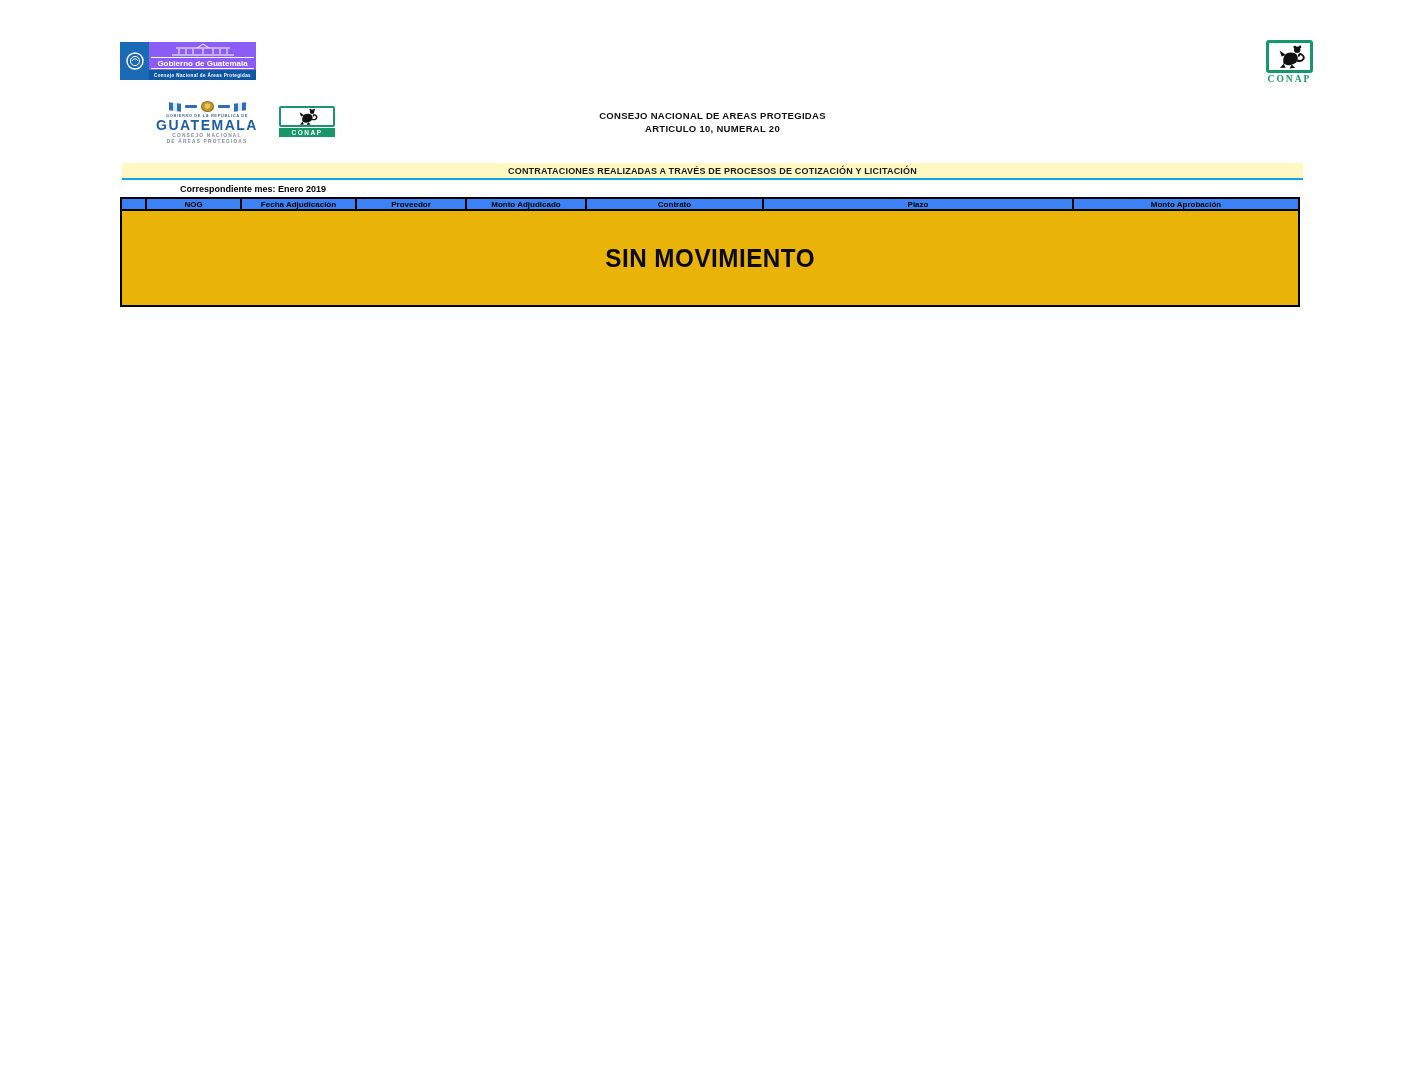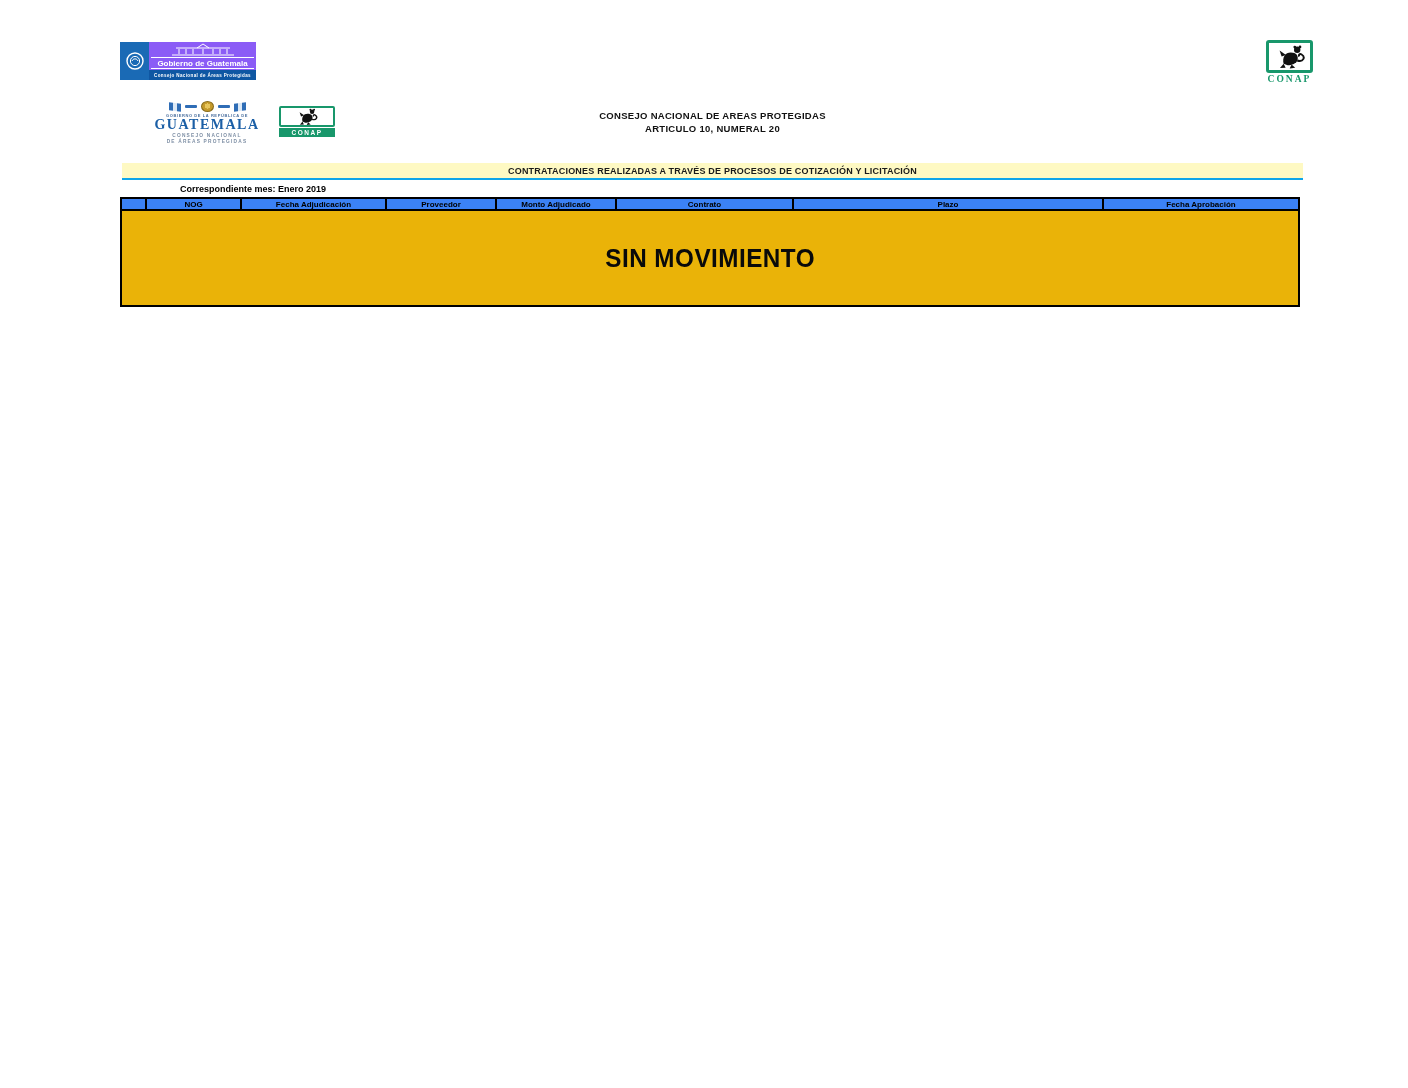--- a/index.html
+++ b/index.html
@@ -49,21 +49,21 @@
   .gt-flag.left { transform:skewY(7deg); }
   .gt-flag.right { transform:skewY(-7deg); }
   .gt-dash { width:12px; height:3px; background:#2f6db6; border-radius:1px; display:inline-block; }
   .gt-seal {
     width:13px; height:11px; border-radius:50%;
     background:radial-gradient(circle at 50% 45%, #e7c65c 0 35%, #c49a2c 36% 70%, #9a7a1e 71%);
     border:1px solid #8a6d1a; display:inline-block;
   }
   .gt-overline { font-size:4px; color:#4a6f9e; font-weight:bold; letter-spacing:0.6px; margin-top:1px; white-space:nowrap; }
   .gt-title {
-    font-family:Liberation Serif, serif; font-weight:bold; font-size:14px;
+    font-family:Liberation Sans, sans-serif; font-weight:bold; font-size:14px;
     color:#1b5fa6; letter-spacing:1.5px; line-height:14px; white-space:nowrap;
   }
   .gt-sub { font-size:4.8px; color:#7d8ea4; font-weight:bold; letter-spacing:1.2px; margin-top:1px; white-space:nowrap; }
 
   
   .conap-sm { position:absolute; left:279px; top:106px; width:56px; text-align:center; }
   .conap-box2 {
     height:21px; border:2px solid #18976b; border-radius:2px; background:#ffffff;
     display:flex; align-items:center; justify-content:center;
   }
@@ -89,21 +89,21 @@
   .period { position:absolute; left:180px; top:184px; font-size:9px; font-weight:bold; color:#000000; }
 
   
   .tbl { position:absolute; left:120px; top:197px; width:1180px; }
   .tbl-head { display:flex; height:14px; border:2px solid #000000; background:#3b82f6; }
   .th {
     border-right:2px solid #000000; display:flex; align-items:center; justify-content:center;
     font-size:8px; font-weight:bold; color:#000000; white-space:nowrap; overflow:hidden;
   }
   .th:last-child { border-right:none; }
-  .c0 { width:25px; } .c1 { width:95px; } .c2 { width:145px; } .c3 { width:110px; }
+  .c0 { width:25px; } .c1 { width:95px; } .c2 { width:115px; } .c3 { width:110px; }
   .c4 { width:120px; } .c5 { width:177px; } .c6 { width:310px; } .c7 { flex:1; }
   .tbl-body {
     height:96px; border:2px solid #000000; border-top:none; background:#eab308;
     display:flex; align-items:center; justify-content:center;
   }
   .empty-msg { font-size:25px; font-weight:bold; color:#0a0a0a; letter-spacing:0.5px; transform:scaleX(0.97); }
 </style>
 </head>
 <body>
 
@@ -202,20 +202,20 @@
 
   <div class="tbl">
     <div class="tbl-head">
       <div class="th c0"></div>
       <div class="th c1">NOG</div>
       <div class="th c2">Fecha Adjudicación</div>
       <div class="th c3">Proveedor</div>
       <div class="th c4">Monto Adjudicado</div>
       <div class="th c5">Contrato</div>
       <div class="th c6">Plazo</div>
-      <div class="th c7">Fecha Aprobación</div>
+      <div class="th c7">Monto Aprobación</div>
     </div>
     <div class="tbl-body">
       <div class="empty-msg">SIN MOVIMIENTO</div>
     </div>
   </div>
 
 </div>
 
 </body></html>

